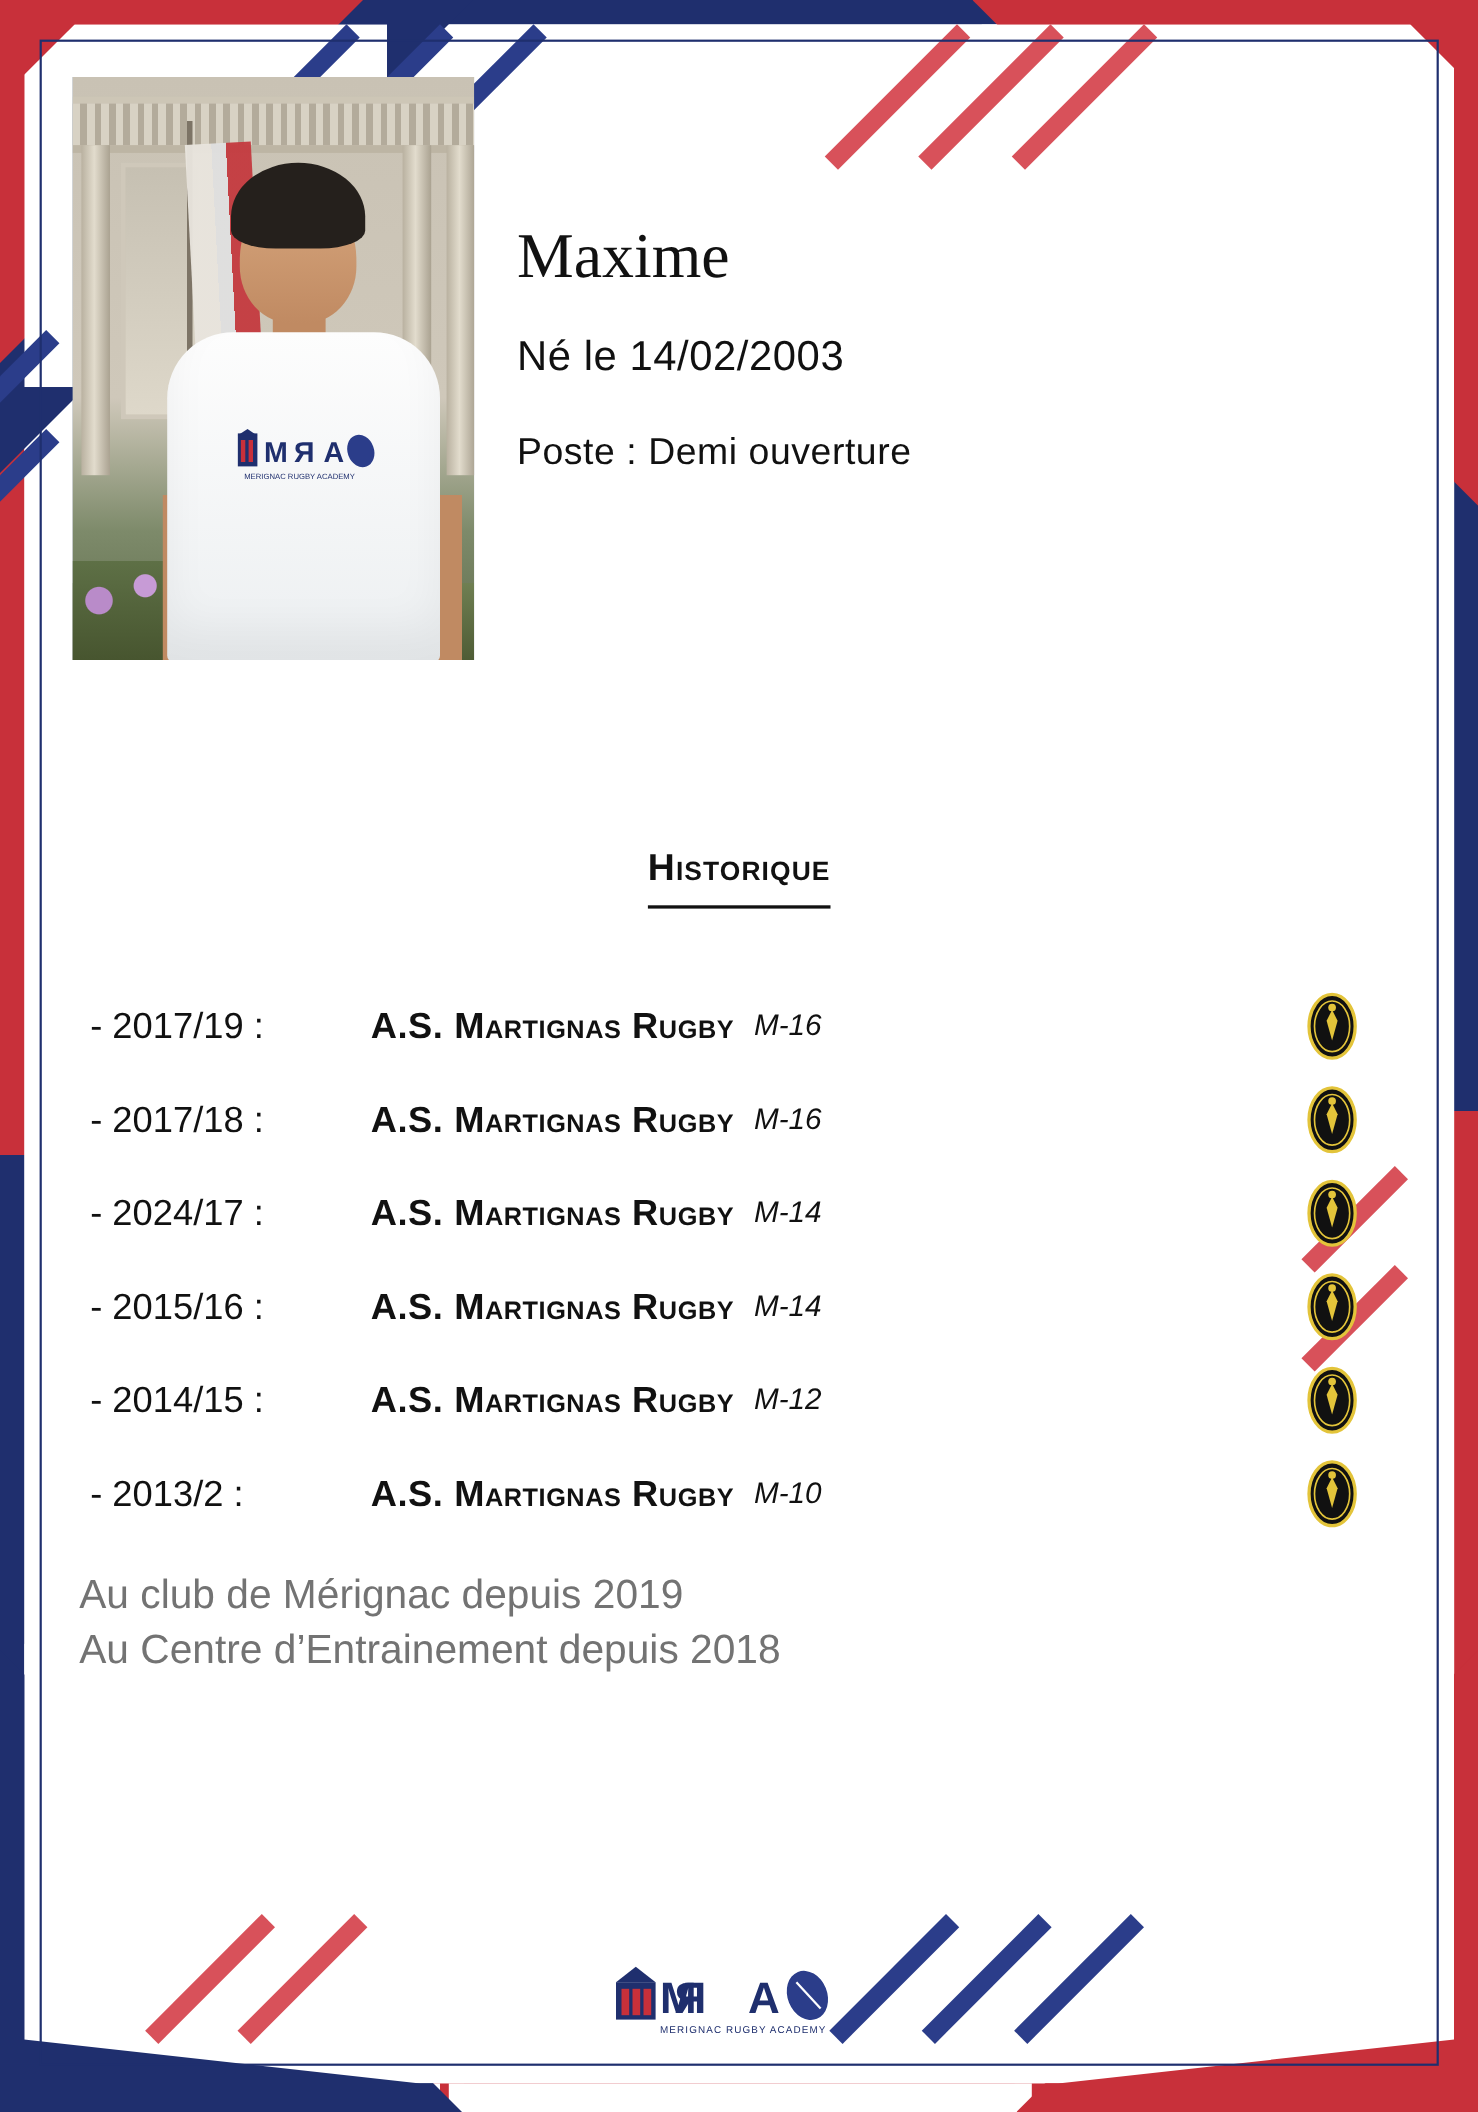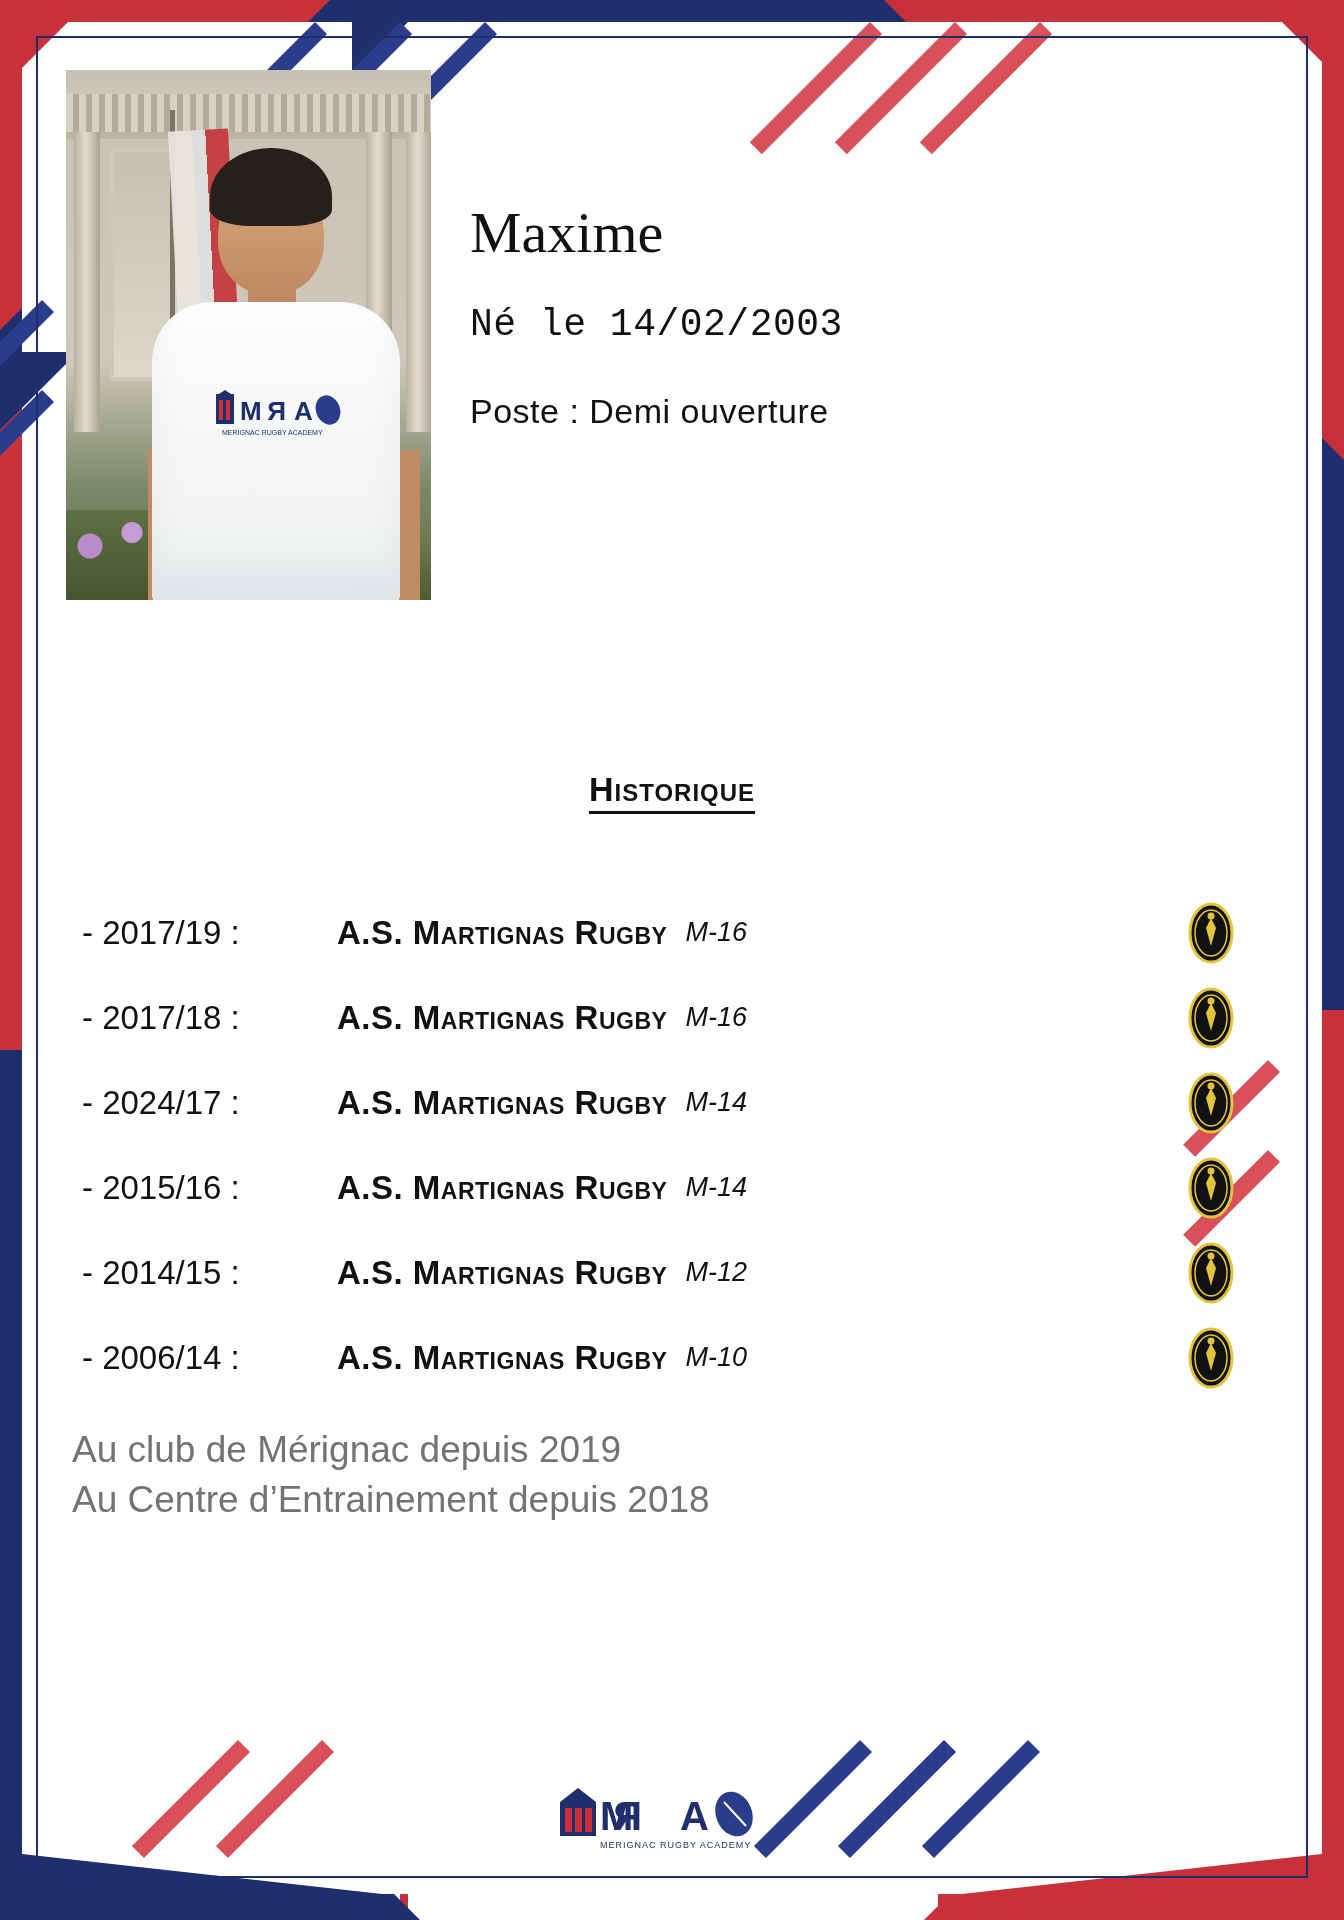--- a/index.html
+++ b/index.html
@@ -309,42 +309,41 @@
     font-weight: normal;
     color: #111111;
     line-height: 1.15;
     margin: 4px 0 0 0;
   }
   .birth {
     font-size: 38px;
     color: #111111;
     margin: 36px 0 0 0;
     letter-spacing: .5px;
-    font-family: Liberation Mono, monospace;
   }
   .position {
     font-size: 34px;
     color: #111111;
     margin: 46px 0 0 0;
     letter-spacing: .5px;
   }
 
   .historique {
     position: absolute;
     top: 770px;
     left: 0; right: 0;
     text-align: center;
   }
   .historique span {
     font-size: 34px;
     font-weight: bold;
     letter-spacing: 1px;
     color: #111111;
     border-bottom: 3px solid #111111;
-    padding-bottom: 3px;
+    padding-bottom: 15px;
     font-variant: small-caps;
   }
 
   .history-list {
     position: absolute;
     top: 890px;
     left: 82px;
     right: 82px;
   }
   .history-row {
@@ -561,21 +560,21 @@
           <svg viewBox="0 0 46 62" width="46" height="62" aria-hidden="true">
             <ellipse cx="23" cy="31" rx="21" ry="29" fill="#111111" stroke="#e3c43a" stroke-width="3"></ellipse>
             <ellipse cx="23" cy="31" rx="16" ry="23" fill="none" stroke="#e3c43a" stroke-width="1.5"></ellipse>
             <path d="M23 16 l5 10 -5 18 -5 -18 z" fill="#e3c43a"></path>
             <circle cx="23" cy="14" r="3.5" fill="#e3c43a"></circle>
           </svg>
         </span>
       </div>
 
       <div class="history-row">
-        <span class="hr-season">- 2006/14 :</span>
+        <span class="hr-season">- 2013/2 :</span>
         <span class="hr-club">A.S. Martignas Rugby</span>
         <span class="hr-cat">M-10</span>
         <span class="hr-logo">
           <svg viewBox="0 0 46 62" width="46" height="62" aria-hidden="true">
             <ellipse cx="23" cy="31" rx="21" ry="29" fill="#111111" stroke="#e3c43a" stroke-width="3"></ellipse>
             <ellipse cx="23" cy="31" rx="16" ry="23" fill="none" stroke="#e3c43a" stroke-width="1.5"></ellipse>
             <path d="M23 16 l5 10 -5 18 -5 -18 z" fill="#e3c43a"></path>
             <circle cx="23" cy="14" r="3.5" fill="#e3c43a"></circle>
           </svg>
         </span>

